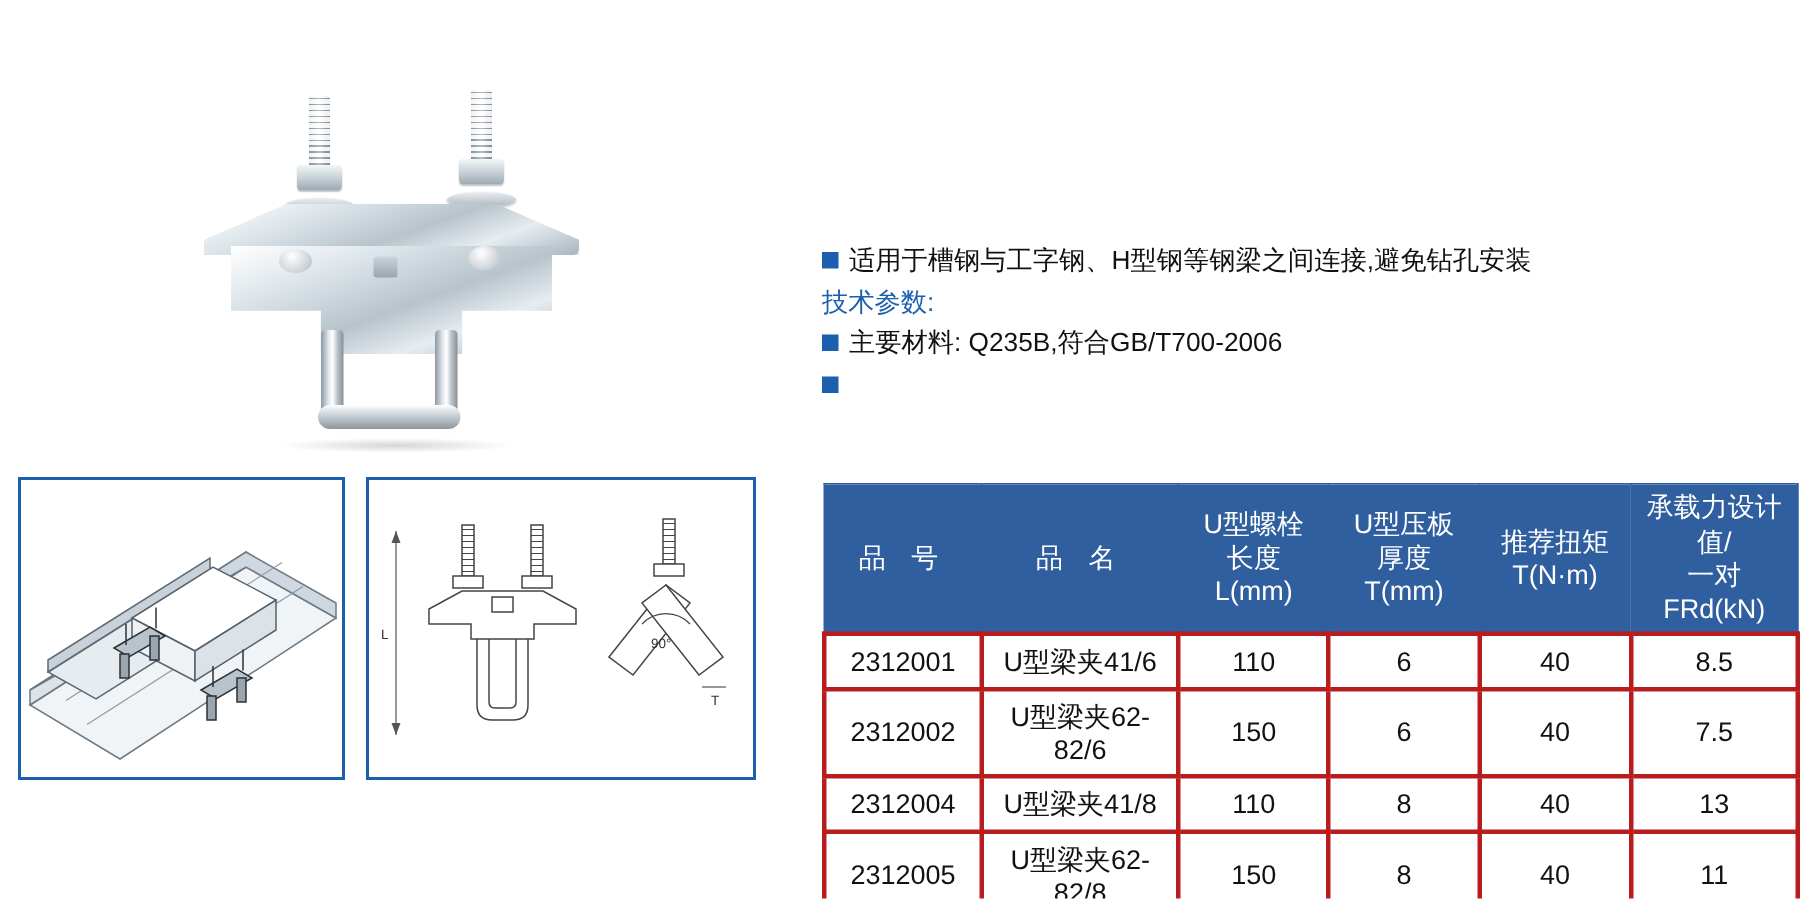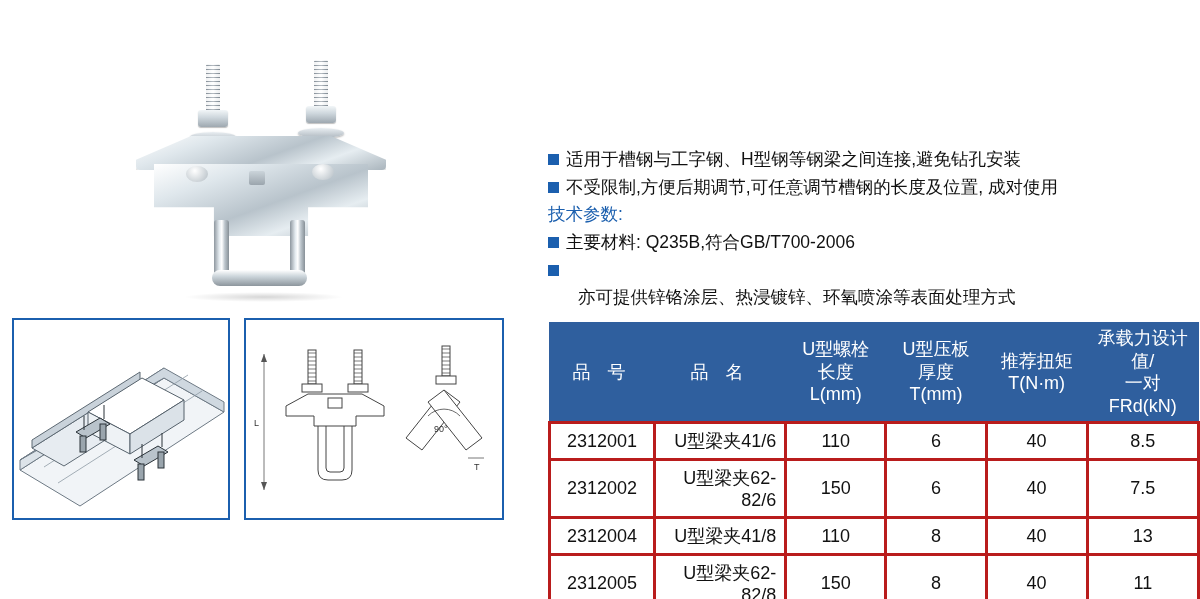--- a/index.html
+++ b/index.html
@@ -92,21 +92,21 @@
     background: #ffffff;
     box-sizing: border-box;
   }
   #dia-install { left: 12px;  top: 318px; width: 218px; height: 202px; }
   #dia-drawing { left: 244px; top: 318px; width: 260px; height: 202px; }
 
   
   .features {
     position: absolute;
     left: 548px;
-    top: 146px;
+    top: 160px;
     width: 640px;
   }
   .feat-line {
     font-size: 17.5px;
     line-height: 1.58;
     color: #111;
     white-space: nowrap;
   }
   .feat-line .sq {
     display: inline-block;
@@ -144,21 +144,21 @@
     vertical-align: middle;
   }
   .spec-table td {
     border: 3px solid #b91c1c;
     padding: 5px 8px;
     text-align: center;
     color: #111;
     background: #fff;
     height: 24px;
   }
-  .spec-table td.left-col { text-align: right; }
+  .spec-table td.left-col { text-align: center; }
   .spec-table .c-code { width: 96px; }
   .spec-table .c-name { width: 138px; }
   .spec-table .c-len  { width: 96px; }
   .spec-table .c-thk  { width: 96px; }
   .spec-table .c-tor  { width: 96px; }
   .spec-table .c-cap  { width: 106px; }
   .th-sp { letter-spacing: 6px; }
 
   
   .lbl { font-size: 9px; fill: #333; font-family: "Liberation Sans", sans-serif; }
@@ -301,31 +301,27 @@
 
     <line x1="222" y1="138" x2="238" y2="138" stroke="#555" stroke-width="0.8"></line>
     <text class="lbl" x="228" y="150">T</text>
   </svg>
 </div>
 
 <div class="features">
   <div class="feat-line">
     <span class="sq"></span><span>适用于槽钢与工字钢、H型钢等钢梁之间连接,避免钻孔安装</span>
   </div>
-  <div class="feat-line">
-    <span class="sq"></span><span>不受限制,方便后期调节,可任意调节槽钢的长度及位置, 成对使用</span>
-  </div>
   <div class="feat-head">技术参数:</div>
   <div class="feat-line">
     <span class="sq"></span><span>主要材料: Q235B,符合GB/T700-2006</span>
   </div>
   <div class="feat-line">
     <span class="sq"></span>
   </div>
-  <div class="feat-line sub">亦可提供锌铬涂层、热浸镀锌、环氧喷涂等表面处理方式</div>
 </div>
 
 <table class="spec-table">
   <thead>
     <tr>
       <th class="c-code">
         <div class="th-sp">品  号</div>
       </th>
       <th class="c-name">
         <div class="th-sp">品  名</div>

